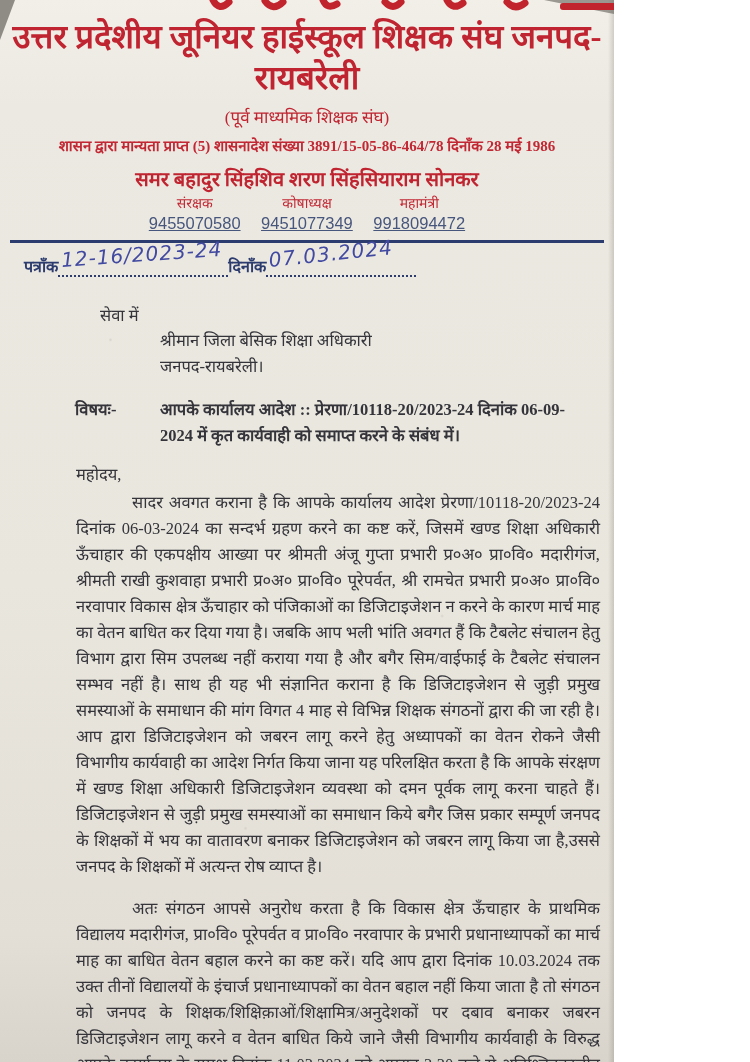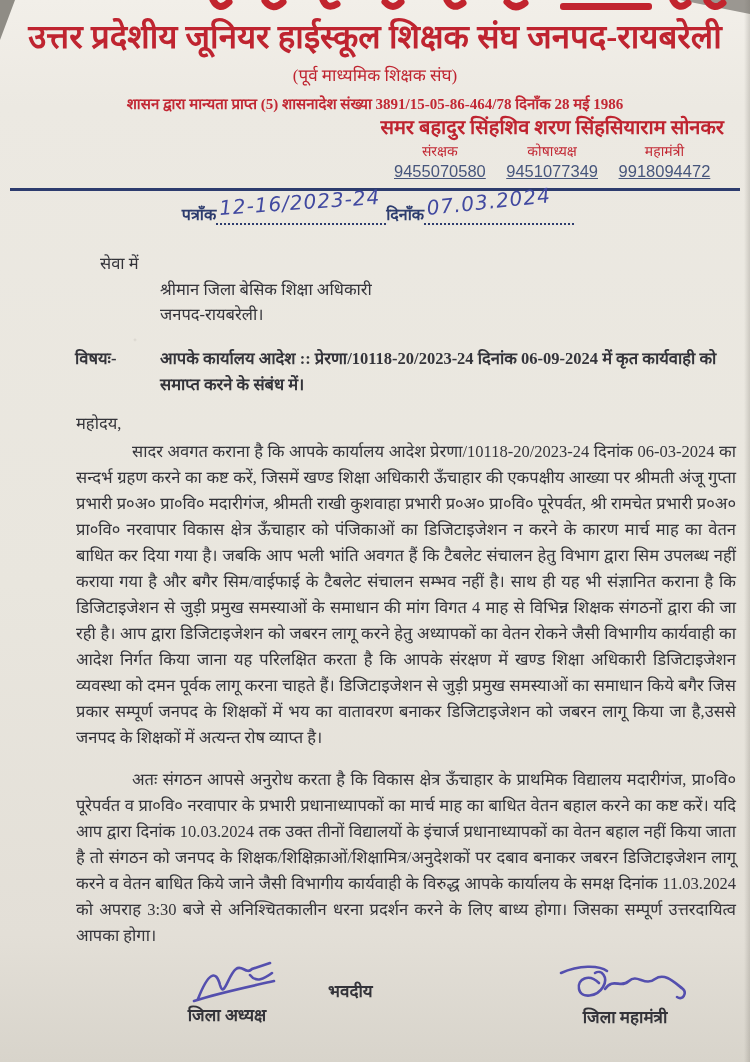--- a/index.html
+++ b/index.html
@@ -1,20 +1,20 @@
 <!DOCTYPE html>
 <html><head>
 <meta charset="utf-8">
 <style>
   html, body { margin: 0; padding: 0; }
   body { width: 750px; height: 1062px; }
 
   .page {
     position: relative;
-    width: 750px;
+    width: 614px;
     height: 1062px;
     overflow: hidden;
     background:
       radial-gradient(circle at 18% 32%, rgba(120,115,105,0.18) 0px, rgba(120,115,105,0) 2px),
       radial-gradient(circle at 72% 58%, rgba(120,115,105,0.16) 0px, rgba(120,115,105,0) 2px),
       radial-gradient(circle at 40% 78%, rgba(120,115,105,0.15) 0px, rgba(120,115,105,0) 2px),
       linear-gradient(180deg, #f2efe9 0%, #ece9e2 10%, #e9e6de 55%, #e3dfd7 88%, #d8d4cb 100%);
     font-family: "Liberation Serif", "DejaVu Serif", serif;
     color: #34343a;
   }
@@ -43,37 +43,37 @@
     font-size: 33px;
     font-weight: bold;
     color: #bf2430;
     letter-spacing: 0px;
     line-height: 1.25;
   }
   .lh-subtitle { margin-top: 5px; font-size: 17px; color: #bf2430; font-weight: normal; }
   .lh-recognition { margin-top: 7px; font-size: 15px; color: #c22834; font-weight: bold; }
 
   .officials {
-    display: flex; justify-content: flex-end;
-    margin: 0 26px 0 26px;
+    display: flex; justify-content: center;
+    margin: 10px 26px 0 26px;
   }
   .official { text-align: center; }
   .official .name { font-size: 20px; font-weight: bold; color: #bf2430; }
   .official .role { font-size: 14px; color: #c22834; margin-top: 1px; }
   .official .phone {
     font-size: 16.5px; color: #47567c; margin-top: 2px;
     font-family: "Liberation Sans", "DejaVu Sans", sans-serif;
     text-decoration: underline;
   }
 
   .rule { margin: 7px 10px 0 10px; border: 0; border-top: 3px solid #2d3c6e; }
 
   
   .ref-row {
-    display: flex; justify-content: center;
+    display: flex; justify-content: flex-start;
     margin: 12px 18px 0 24px;
     color: #2d3c6e; font-weight: bold; font-size: 16px;
   }
   .ref-item { position: relative; display: flex; align-items: flex-end; }
   .dots {
     display: inline-block; border-bottom: 2px dotted #2d3c6e;
     height: 14px; position: relative;
   }
   .dots-no { width: 170px; }
   .dots-date { width: 150px; }

